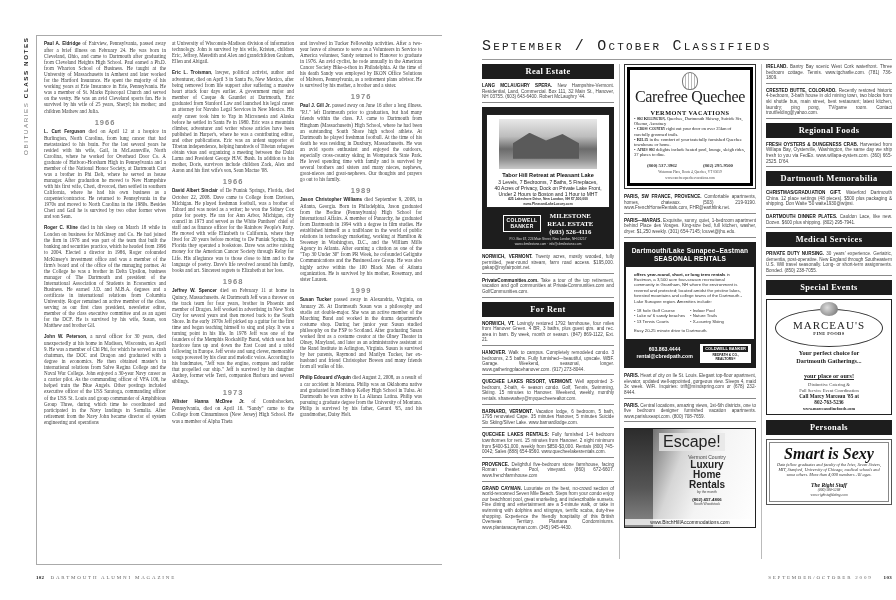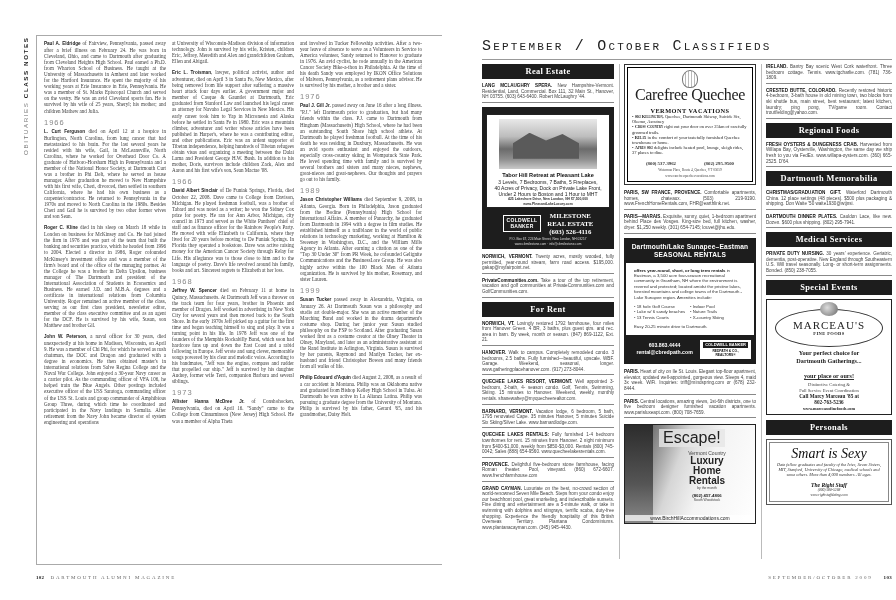--- a/index.html
+++ b/index.html
@@ -19,21 +19,21 @@
     border-left: 1.2px solid #aaa; border-top: 1.2px solid #aaa; border-bottom: 1.2px solid #aaa;
   }
   .left-col {
     position: absolute; top: 40px; width: 122px;
     font-size: 5.05px; line-height: 6.05px; text-align: justify; color: #3a3a3a;
   }
   .left-col p { margin-bottom: 5px; }
   .left-col .nm { font-family: "Liberation Sans", sans-serif; font-weight: bold; font-size: 4.6px; color: #222; }
   .yr {
     font-family: "Liberation Sans", sans-serif; font-size: 7.5px; letter-spacing: 1px;
-    color: #888; margin: 2px 0 1px; line-height: 8px;
+    color: #888; text-align: center; margin: 2px 0 1px; line-height: 8px; font-weight: bold;
   }
   .folio-left {
     position: absolute; left: 36px; top: 575px;
     font-size: 5px; letter-spacing: 1.8px; color: #666; white-space: nowrap;
   }
   .folio-left b { color: #222; letter-spacing: 0.3px; margin-right: 3px; }
 
   
   .classified-title {
     position: absolute; left: 482px; top: 38px;
@@ -75,21 +75,21 @@
   }
   .cb-logo {
     border: 1px solid #fff; font-size: 5px; font-weight: bold; line-height: 5.5px; padding: 2px 3px;
     text-align: center; margin-right: 6px; letter-spacing: 0.3px;
   }
   .ms-name { font-family: "Liberation Serif", serif; font-weight: bold; font-size: 6.8px; line-height: 7.6px; text-align: center; }
   .ms-addr { width: 100%; text-align: center; font-size: 3.2px; line-height: 4.4px; margin-top: 2px; color: #ddd; }
 
   
   .carefree { border: 1px solid #333; padding: 2px; margin-bottom: 5px; }
-  .carefree-inner { border: 1px solid #000000; padding: 2px 4px 3px; text-align: center; }
+  .carefree-inner { border: 3px solid #000000; padding: 2px 4px 3px; text-align: center; }
   .balloon {
     width: 16px; height: 18px; margin: 0 auto -2px; border: 1px solid #777;
     border-radius: 50% 50% 45% 45%;
     background: repeating-linear-gradient(90deg, #fff 0 2px, #bbb 2px 3px);
   }
   .carefree-name { font-family: "Liberation Serif", serif; font-size: 16px; color: #222; line-height: 18px; letter-spacing: -0.3px; }
   .vv { font-family: "Liberation Serif", serif; font-weight: bold; font-size: 6.3px; letter-spacing: 0.5px; margin-top: 3px; color: #111; }
   .bul { text-align: left; font-family: "Liberation Serif", serif; font-size: 4.5px; line-height: 5.2px; color: #222; }
   .phones { display: flex; justify-content: space-around; font-family: "Liberation Serif", serif; font-weight: bold; font-size: 4.8px; margin-top: 5px; }
   .cf-addr { font-family: "Liberation Serif", serif; font-size: 3.4px; line-height: 4.2px; color: #444; margin-top: 2px; }
@@ -131,21 +131,21 @@
   .marc-sub { font-size: 4.5px; font-weight: bold; letter-spacing: 0.4px; }
   .marc-a { font-weight: bold; font-size: 6.2px; line-height: 7.3px; }
   .marc-a2 { font-weight: bold; font-size: 6.2px; line-height: 7.3px; border-bottom: 0.8px solid #333; display: inline-block; }
   .marc-b { font-size: 4.6px; line-height: 5.5px; color: #444; }
   .marc-c { font-weight: bold; font-size: 5.2px; line-height: 6.4px; }
   .marc-d { font-weight: bold; font-size: 4.2px; }
 
   
   .smart { border: 1px solid #555; padding: 2px; }
   .smart-inner { border: 1px solid #888; padding: 5px 4px 4px; text-align: center; font-family: "Liberation Serif", serif; font-style: italic; color: #333; }
-  .smart-title { font-size: 14px; font-weight: normal; color: #111; line-height: 11px; }
+  .smart-title { font-size: 16px; font-weight: bold; color: #111; line-height: 11px; }
   .smart-body { font-size: 4.3px; line-height: 5.3px; margin-top: 3px; }
   .smart-rs { font-size: 5.6px; font-weight: bold; color: #111; margin-top: 4px; line-height: 6px; }
   .smart-small { font-size: 3.6px; line-height: 4.8px; }
 
   .folio-right {
     position: absolute; right: 4px; top: 575px;
     font-family: "Liberation Serif", serif; font-size: 5px; letter-spacing: 1.8px; color: #666; white-space: nowrap;
   }
   .folio-right b { color: #222; letter-spacing: 0.3px; margin-left: 8px; }
 </style>

